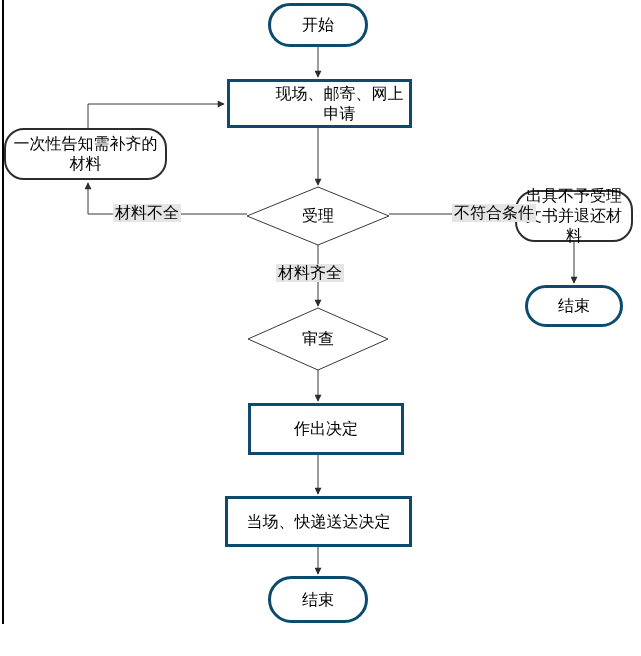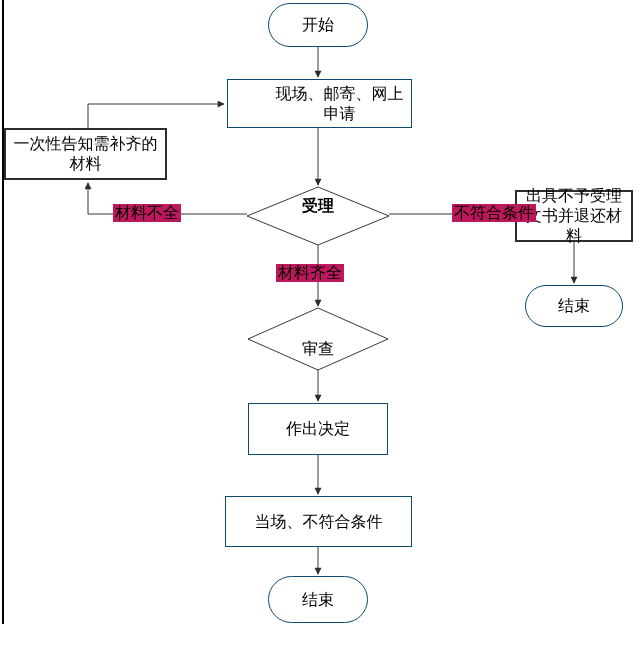--- a/index.html
+++ b/index.html
@@ -14,58 +14,58 @@
   }
   .layer-svg {
     position: absolute;
     left: 0; top: 0;
     width: 641px; height: 656px;
   }
   .node {
     position: absolute;
     box-sizing: border-box;
     background: #ffffff;
-    border: 1px solid #0c4a6e;
+    border: 3px solid #0c4a6e;
     display: flex;
     align-items: center;
     justify-content: center;
     text-align: center;
     font-size: 16px;
     line-height: 20px;
   }
   .terminator { border-radius: 999px; }
-  .thick { border-width: 2px; border-color: #2d2d2d; }
+  .thick { border-width: 2px; border-color: #2d2d2d; border-radius: 20px; }
   .diamond-label {
     position: absolute;
     display: flex;
     align-items: center;
     justify-content: center;
     font-size: 16px;
     background: transparent;
   }
   .edge-label {
     position: absolute;
     display: flex;
     align-items: center;
     justify-content: center;
     font-size: 16px;
-    background: #be185d;
+    background: #e5e5e5;
     white-space: nowrap;
   }
   
   .n-start   { left: 268px; top: 3px;   width: 100px; height: 44px; }
   .n-apply   { left: 227px; top: 79px;  width: 185px; height: 49px; padding-left: 40px; }
   .n-notify  { left: 4px;   top: 128px; width: 163px; height: 52px; padding: 0 2px; }
   .n-reject  { left: 515px; top: 190px; width: 118px; height: 52px; padding: 8px; }
   .n-endr    { left: 525px; top: 285px; width: 98px;  height: 42px; }
-  .n-decide  { left: 248px; top: 403px; width: 140px; height: 52px; }
+  .n-decide  { left: 248px; top: 403px; width: 156px; height: 52px; }
   .n-deliver { left: 225px; top: 496px; width: 187px; height: 51px; }
   .n-endb    { left: 268px; top: 576px; width: 100px; height: 47px; }
-  .l-accept  { left: 278px; top: 196px; width: 80px; height: 20px; font-weight: bold; }
-  .l-review  { left: 278px; top: 329px; width: 80px; height: 20px; margin-top: 10px; }
+  .l-accept  { left: 278px; top: 206px; width: 80px; height: 20px; }
+  .l-review  { left: 278px; top: 329px; width: 80px; height: 20px; }
   .l-incomplete { left: 113px; top: 204px; width: 68px; height: 18px; }
   .l-notqual    { left: 410px; top: 204px; width: 84px; height: 18px; margin-left: 42px; }
   .l-complete   { left: 276px; top: 264px; width: 68px; height: 18px; }
 </style>
 </head>
 <body>
 
 <div class="canvas">
 
   <svg class="layer-svg" viewBox="0 0 641 656" xmlns="http://www.w3.org/2000/svg">
@@ -110,21 +110,21 @@
 
   <div class="node terminator n-endr">
     <span>结束</span>
   </div>
 
   <div class="node n-decide">
     <span>作出决定</span>
   </div>
 
   <div class="node n-deliver">
-    <span>当场、不符合条件</span>
+    <span>当场、快递送达决定</span>
   </div>
 
   <div class="node terminator n-endb">
     <span>结束</span>
   </div>
 
   <div class="diamond-label l-accept">
     <span>受理</span>
   </div>
   <div class="diamond-label l-review">

